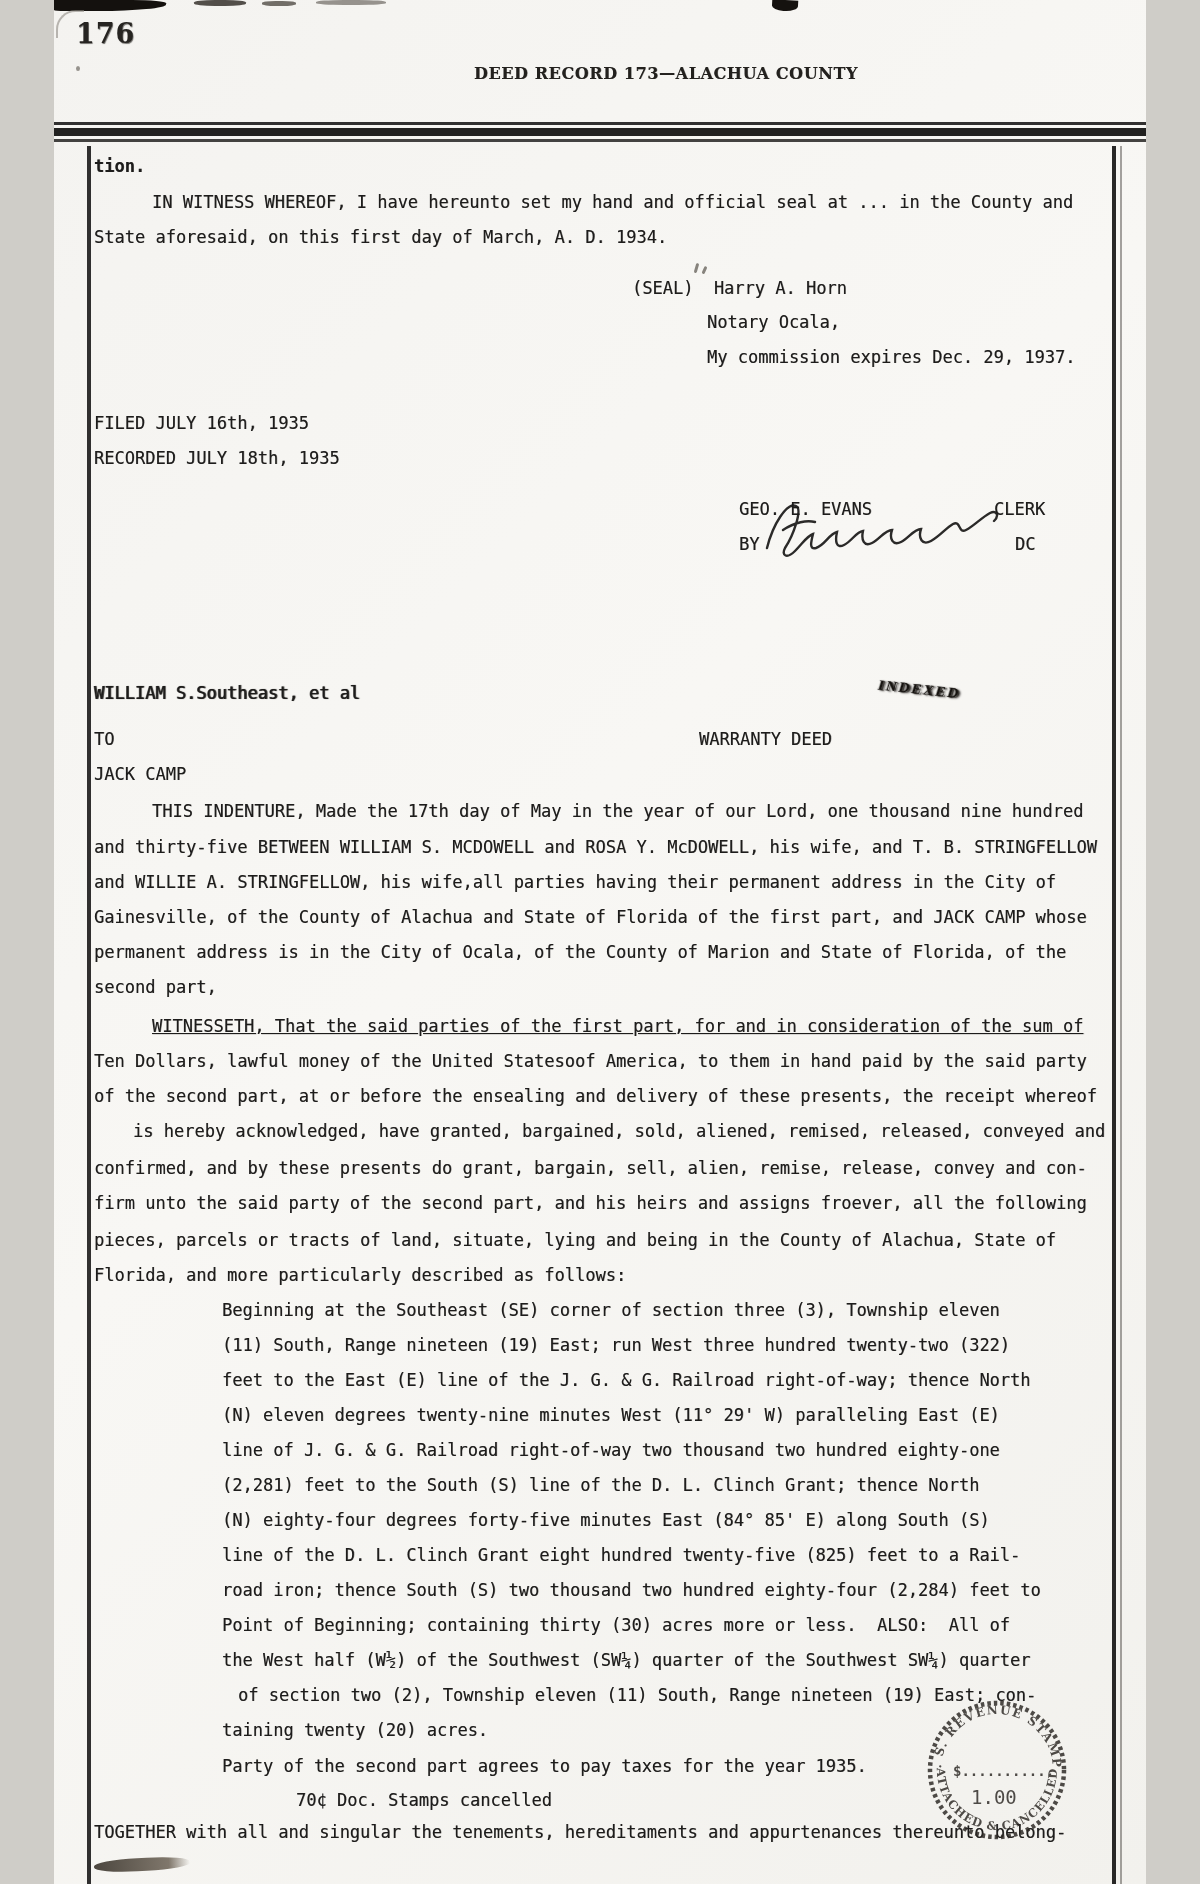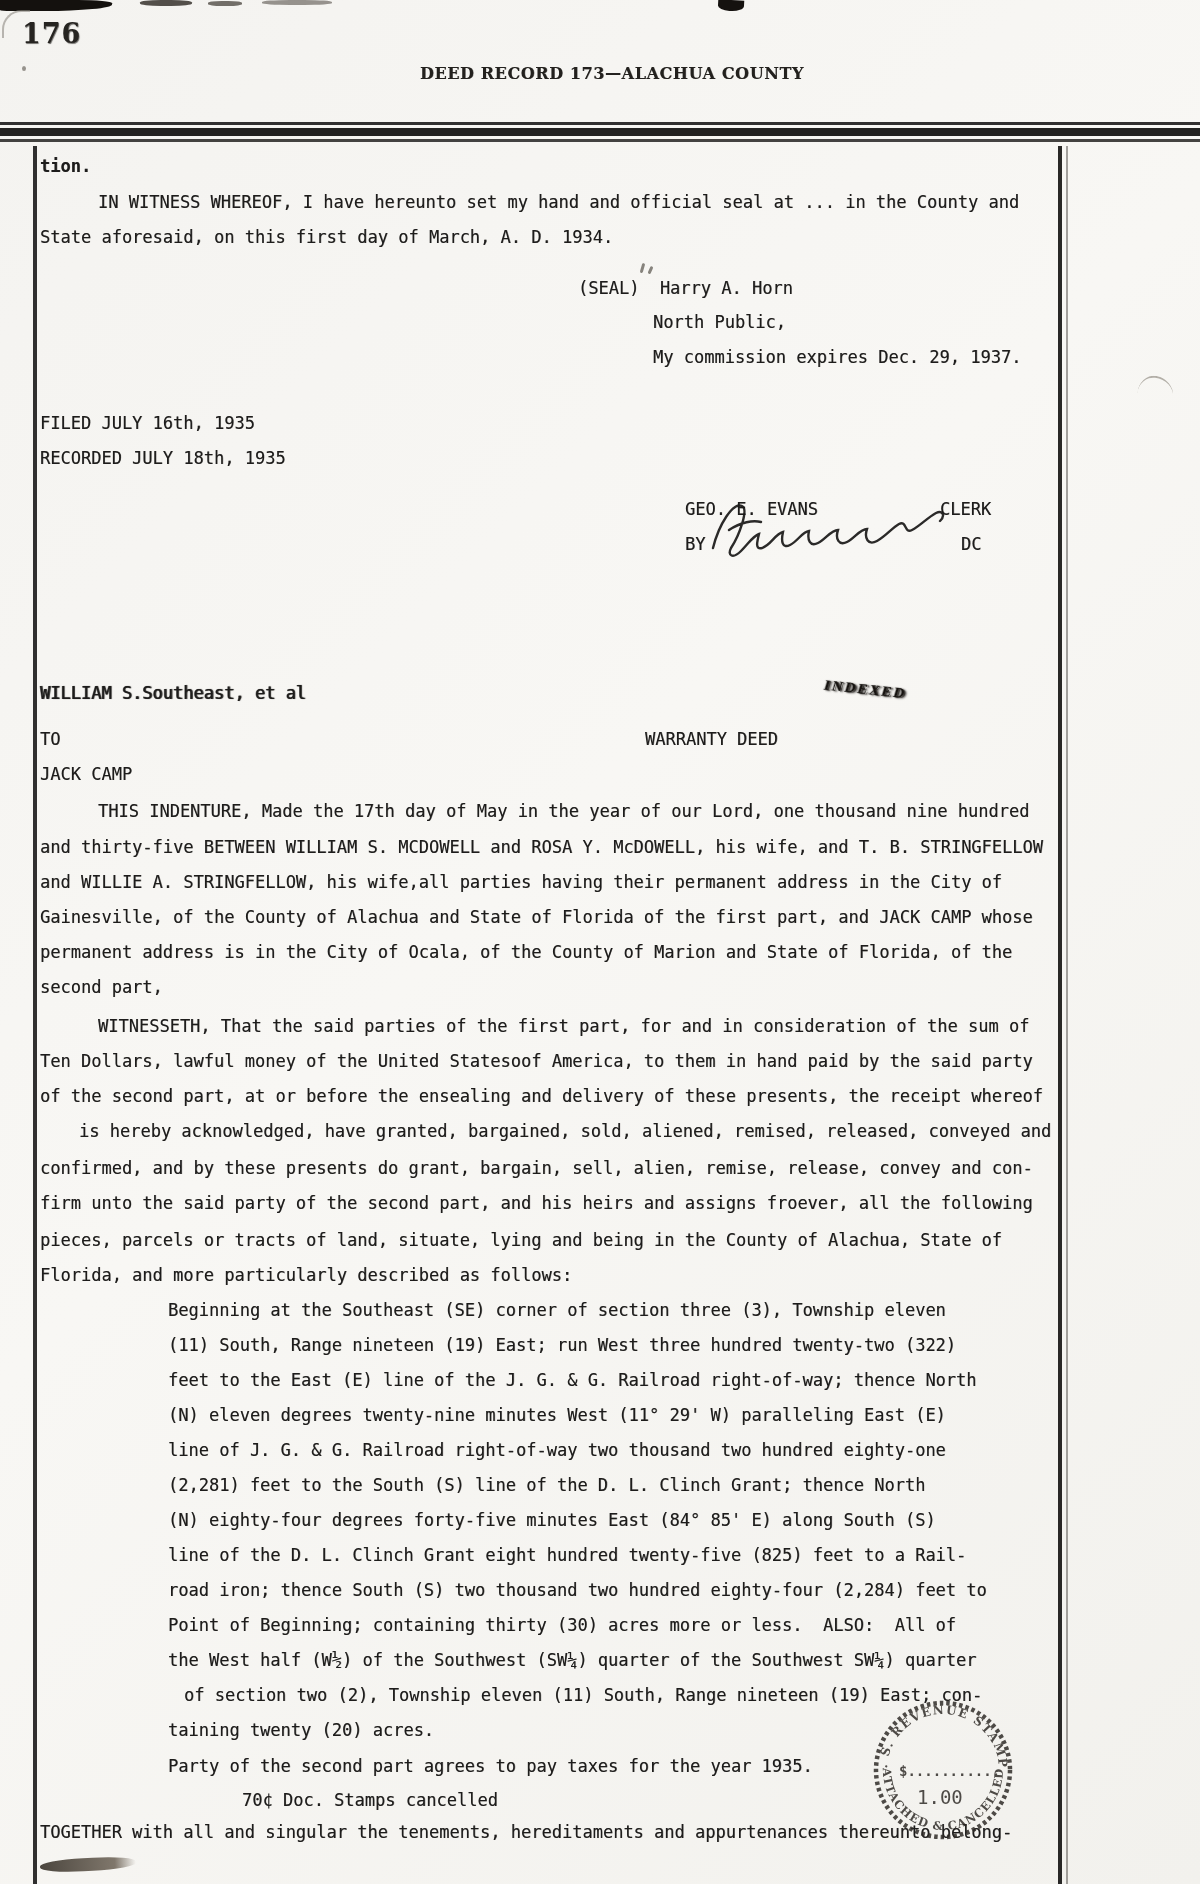--- a/index.html
+++ b/index.html
@@ -1,18 +1,18 @@
 <!DOCTYPE html>
 <html><head>
 <meta charset="utf-8">
 <style>
   html,body{margin:0;padding:0;background:#cfcdc8;}
   #page{
     position:relative;
-    width:1200px;height:1884px;
+    width:1092px;height:1884px;
     margin:0 auto;
     background:linear-gradient(135deg,#f4f3f0 0%,#f8f7f4 45%,#f2f1ed 100%);
     overflow:hidden;
     font-family:"DejaVu Sans Mono",monospace;
   }
   .line{
     position:absolute;
     white-space:pre;
     font-size:17px;line-height:22px;
     color:var(--ink,#1d1c1b);
@@ -93,39 +93,39 @@
   <div class="rule rule-c"></div>
   <div class="border-left"></div>
   <div class="border-right"></div>
   <div class="border-right2"></div>
 
   <div id="lines">
       <div class="line" style="left: 40px; top: 155px; font-weight: bold;">tion.</div>
       <div class="line" style="left: 98px; top: 191px;">IN WITNESS WHEREOF, I have hereunto set my hand and official seal at ... in the County and</div>
       <div class="line" style="left: 40px; top: 226px;">State aforesaid, on this first day of March, A. D. 1934.</div>
       <div class="line" style="left: 578px; top: 277px;">(SEAL)  Harry A. Horn</div>
-      <div class="line" style="left: 653px; top: 311px;">North Public,</div>
+      <div class="line" style="left: 653px; top: 311px;">Notary Ocala,</div>
       <div class="line" style="left: 653px; top: 346px;">My commission expires Dec. 29, 1937.</div>
       <div class="line" style="left: 40px; top: 412px;">FILED JULY 16th, 1935</div>
       <div class="line" style="left: 40px; top: 447px;">RECORDED JULY 18th, 1935</div>
       <div class="line" style="left: 685px; top: 498px;">GEO. E. EVANS</div>
       <div class="line" style="left: 940px; top: 498px;">CLERK</div>
       <div class="line" style="left: 685px; top: 533px;">BY</div>
       <div class="line" style="left: 961px; top: 533px;">DC</div>
       <div class="line heavy" style="left: 40px; top: 682px;">WILLIAM S.Southeast, et al</div>
       <div class="line" style="left: 40px; top: 728px;">TO</div>
       <div class="line" style="left: 645px; top: 728px;">WARRANTY DEED</div>
       <div class="line" style="left: 40px; top: 763px;">JACK CAMP</div>
       <div class="line" style="left: 98px; top: 800px;">THIS INDENTURE, Made the 17th day of May in the year of our Lord, one thousand nine hundred</div>
       <div class="line" style="left: 40px; top: 836px;">and thirty-five BETWEEN WILLIAM S. MCDOWELL and ROSA Y. McDOWELL, his wife, and T. B. STRINGFELLOW</div>
       <div class="line" style="left: 40px; top: 871px;">and WILLIE A. STRINGFELLOW, his wife,all parties having their permanent address in the City of</div>
       <div class="line" style="left: 40px; top: 906px;">Gainesville, of the County of Alachua and State of Florida of the first part, and JACK CAMP whose</div>
       <div class="line" style="left: 40px; top: 941px;">permanent address is in the City of Ocala, of the County of Marion and State of Florida, of the</div>
       <div class="line" style="left: 40px; top: 976px;">second part,</div>
-      <div class="line" style="left: 98px; top: 1015px;">WITNESSETH, That the said parties of the first part, for and in consideration of the sum of</div>
+      <div class="line" style="left: 98px; top: 1015px; text-decoration: underline;">WITNESSETH, That the said parties of the first part, for and in consideration of the sum of</div>
       <div class="line" style="left: 40px; top: 1050px;">Ten Dollars, lawful money of the United Statesoof America, to them in hand paid by the said party</div>
       <div class="line" style="left: 40px; top: 1085px;">of the second part, at or before the ensealing and delivery of these presents, the receipt whereof</div>
       <div class="line" style="left: 40px; top: 1120px; margin-left: 39px;">is hereby acknowledged, have granted, bargained, sold, aliened, remised, released, conveyed and</div>
       <div class="line" style="left: 40px; top: 1157px;">confirmed, and by these presents do grant, bargain, sell, alien, remise, release, convey and con-</div>
       <div class="line" style="left: 40px; top: 1192px;">firm unto the said party of the second part, and his heirs and assigns froever, all the following</div>
       <div class="line" style="left: 40px; top: 1229px;">pieces, parcels or tracts of land, situate, lying and being in the County of Alachua, State of</div>
       <div class="line" style="left: 40px; top: 1264px;">Florida, and more particularly described as follows:</div>
       <div class="line" style="left: 168px; top: 1299px;">Beginning at the Southeast (SE) corner of section three (3), Township eleven</div>
       <div class="line" style="left: 168px; top: 1334px;">(11) South, Range nineteen (19) East; run West three hundred twenty-two (322)</div>
       <div class="line" style="left: 168px; top: 1369px;">feet to the East (E) line of the J. G. &amp; G. Railroad right-of-way; thence North</div>

